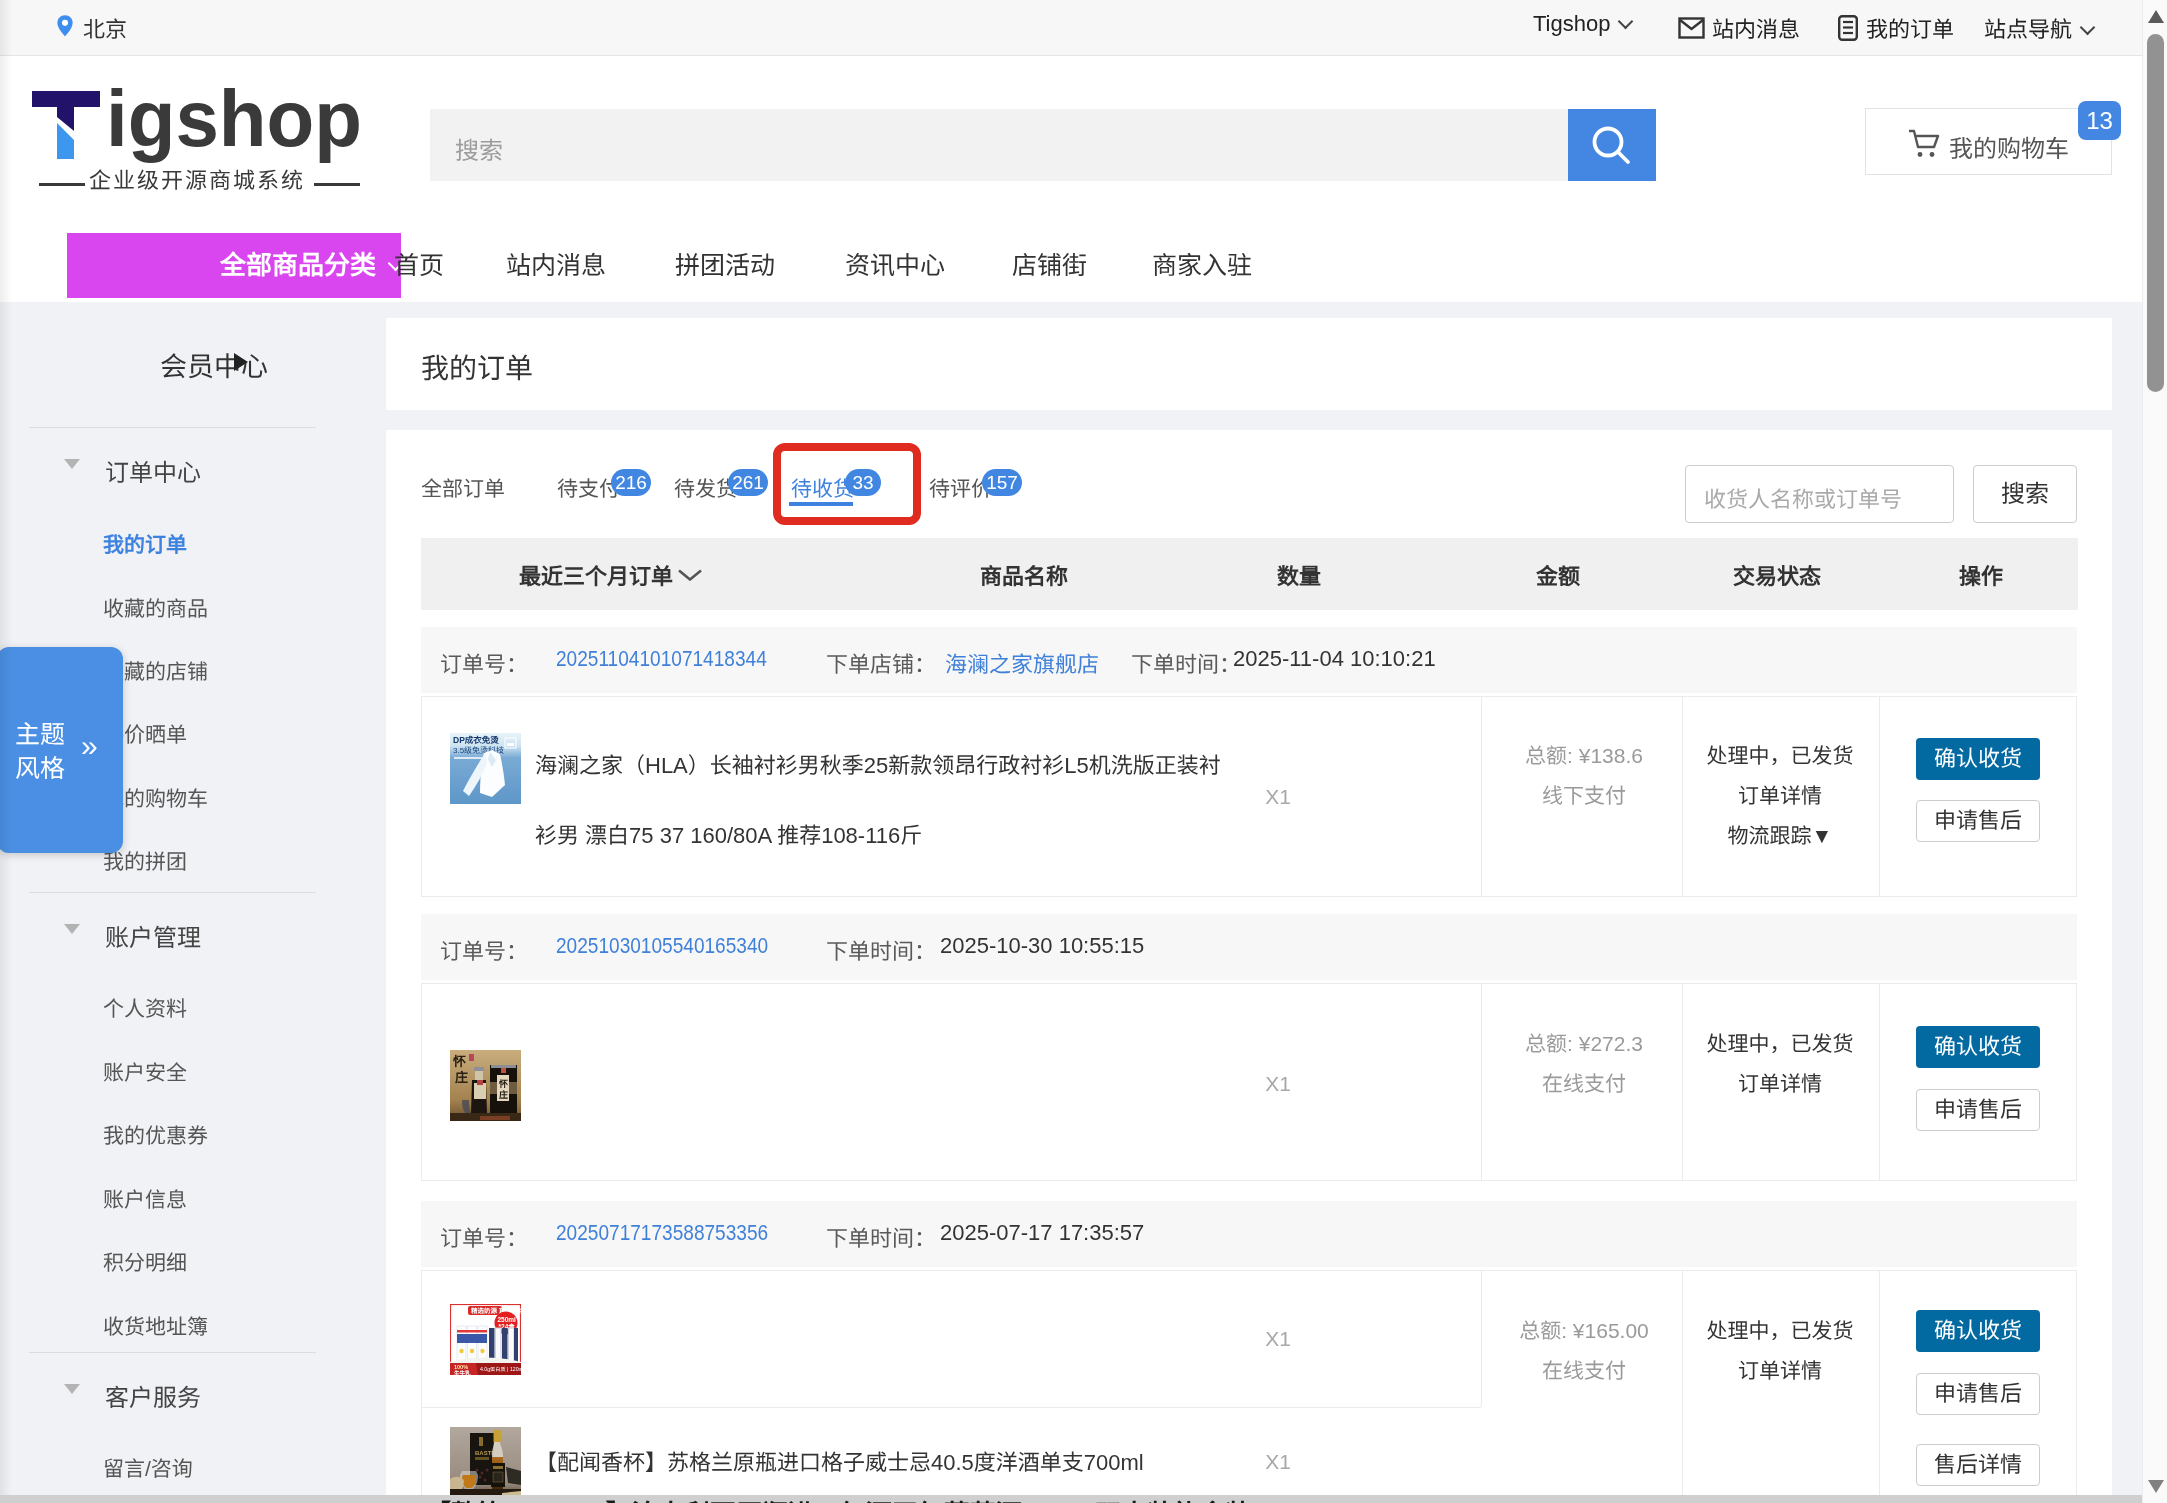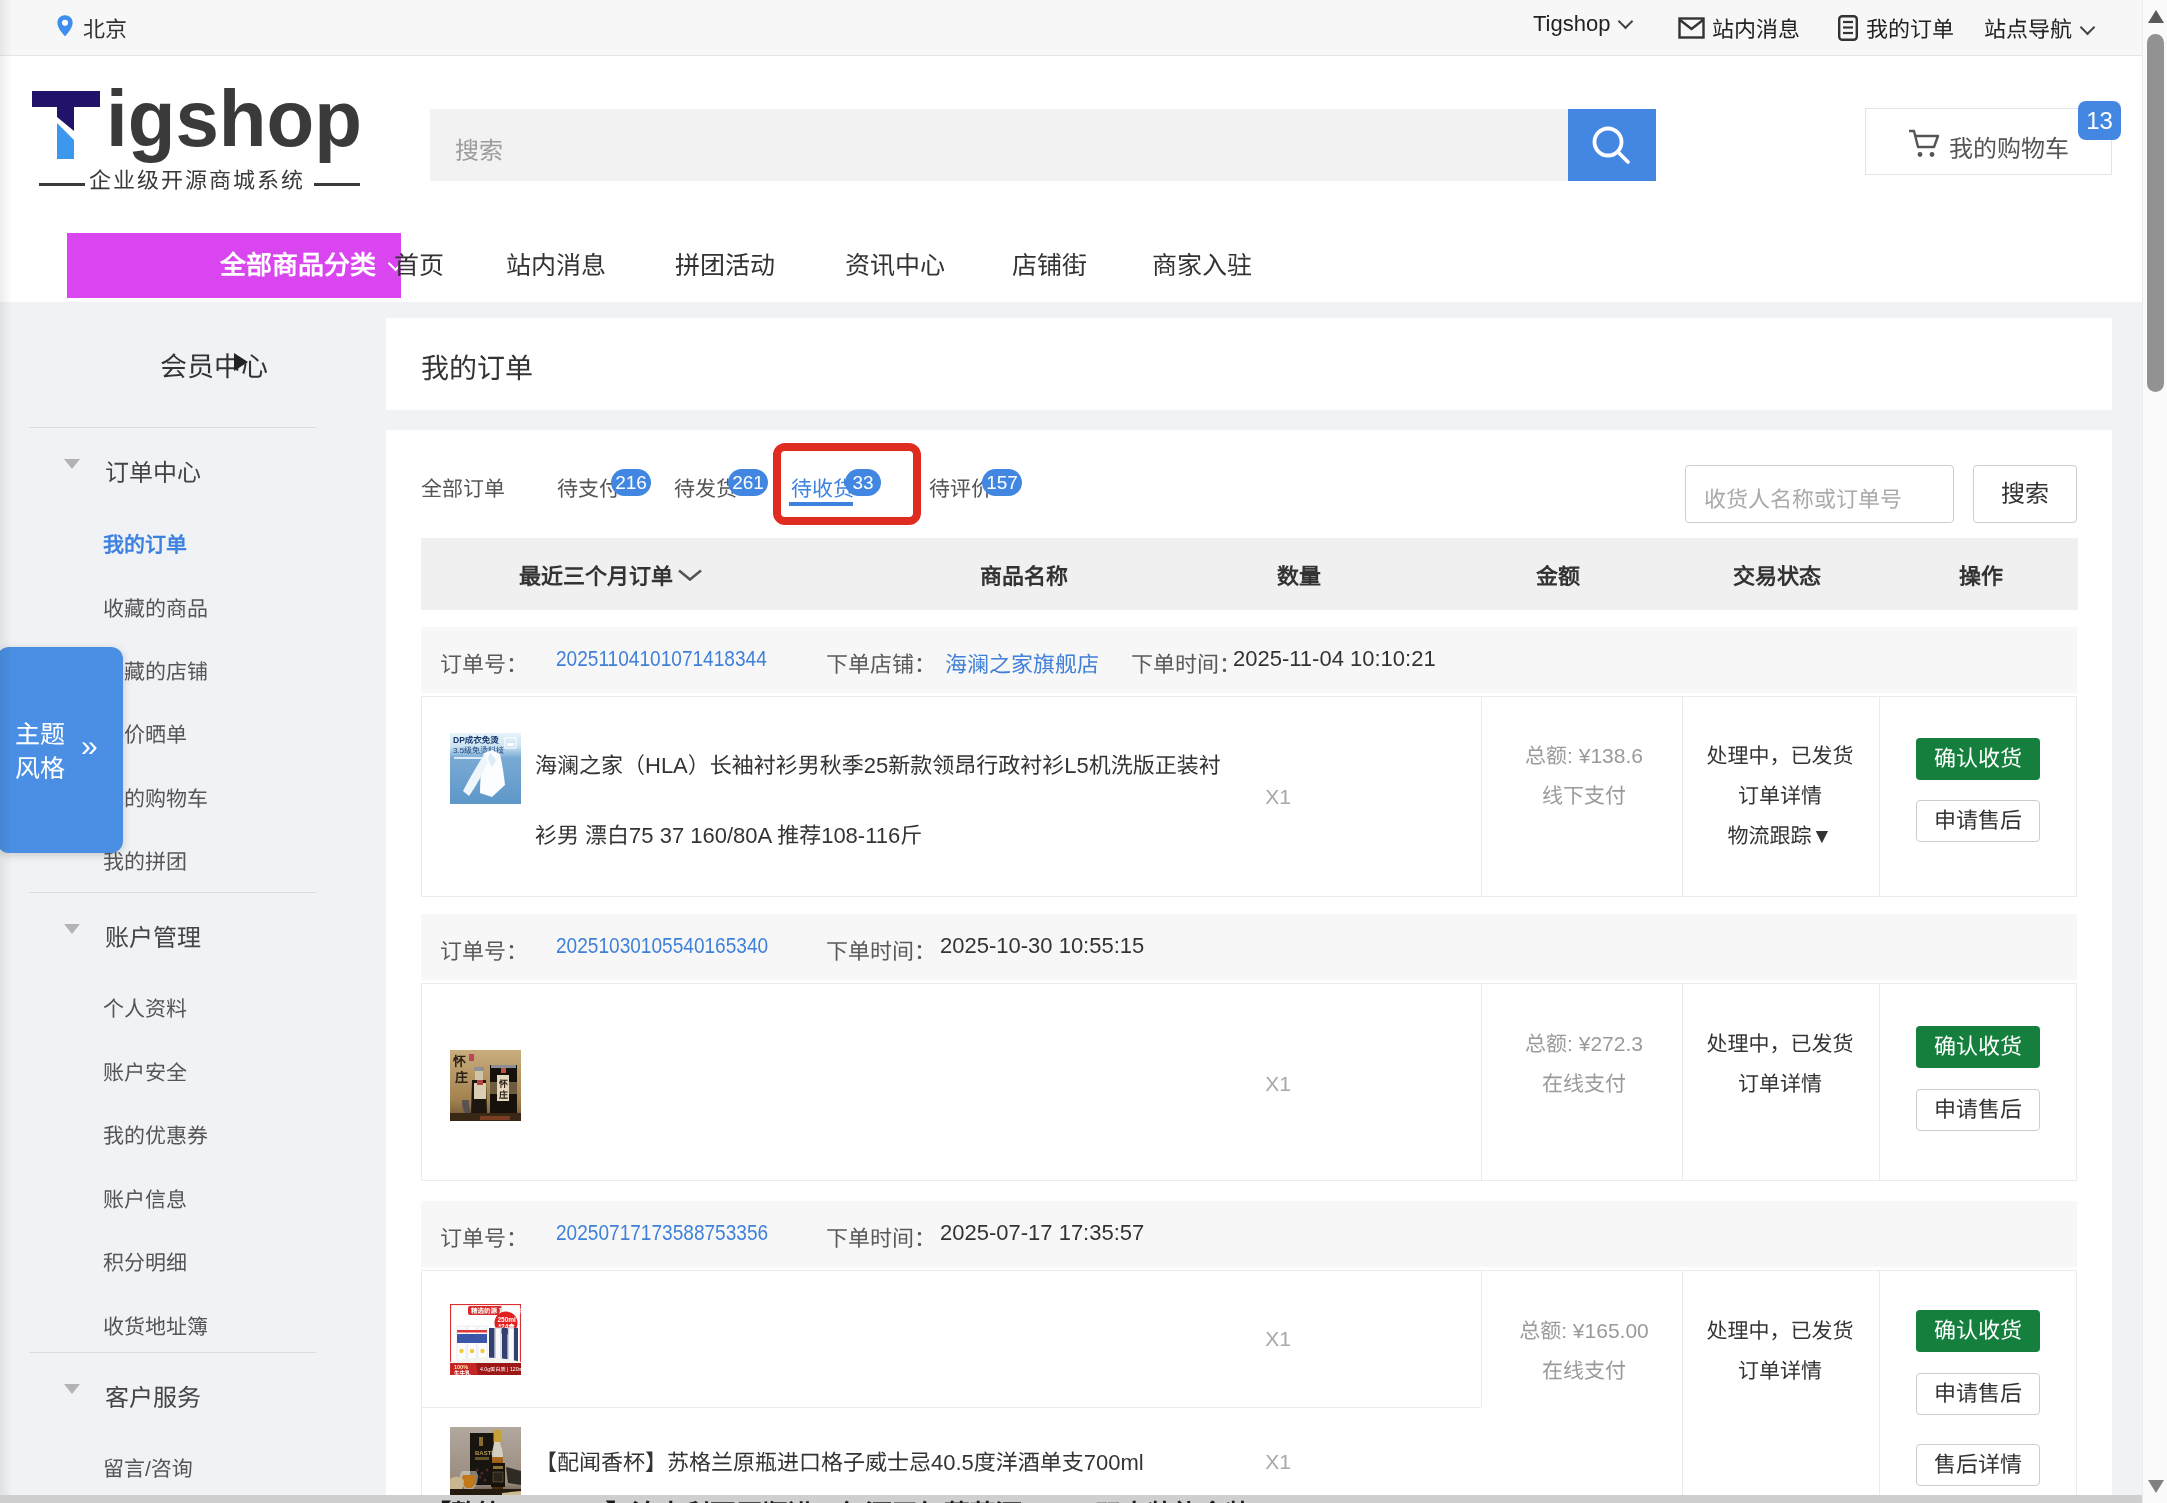--- a/index.html
+++ b/index.html
@@ -64,21 +64,21 @@
 .lbl{color:#5a5a5a;}
 .blue{color:#4080d9;}
 .num{font-size:22px;}
 .onum{font-size:22px;display:inline-block;transform:scaleX(0.867);transform-origin:0 50%;}
 .dark{color:#333;}
 .gray{color:#9a9a9a;}
 .pimg{position:absolute;left:28px;width:71px;height:71px;}
 .ptitle{position:absolute;left:113px;font-size:22px;color:#333;}
 .qty{position:absolute;left:826px;width:60px;text-align:center;font-size:21px;color:#a8a8a8;}
 .cellt{position:absolute;width:196px;text-align:center;font-size:21px;}
-.btn-b{position:absolute;left:1494px;width:124px;height:42px;background:#15803d;border-radius:4px;color:#fff;font-size:22px;text-align:center;line-height:42px;}
+.btn-b{position:absolute;left:1494px;width:124px;height:42px;background:#0369a1;border-radius:4px;color:#fff;font-size:22px;text-align:center;line-height:42px;}
 .btn-w{position:absolute;left:1494px;width:124px;height:42px;background:#fff;border:1px solid #ccc;border-radius:4px;color:#333;font-size:22px;text-align:center;line-height:40px;}
 
 .sbar{position:absolute;left:2142px;top:0;width:25px;height:1503px;background:#fafafa;border-left:1px solid #ececec;z-index:60;}
 .sthumb{position:absolute;left:4px;top:34px;width:17px;height:358px;background:#929292;border-radius:9px;}
 .sarr-u{position:absolute;left:5px;top:10px;width:0;height:0;border-bottom:13px solid #5a5a5a;border-left:8px solid transparent;border-right:8px solid transparent;}
 .sarr-d{position:absolute;left:5px;top:1480px;width:0;height:0;border-top:13px solid #808080;border-left:8px solid transparent;border-right:8px solid transparent;}
 
 .bband{position:absolute;left:0;top:1495px;width:2167px;height:8px;background:#cfcfcf;overflow:hidden;z-index:50;}
 .bband .bt{position:absolute;left:425px;top:-2px;font-size:26px;font-weight:bold;color:#1a1a1a;white-space:nowrap;}
 </style>

